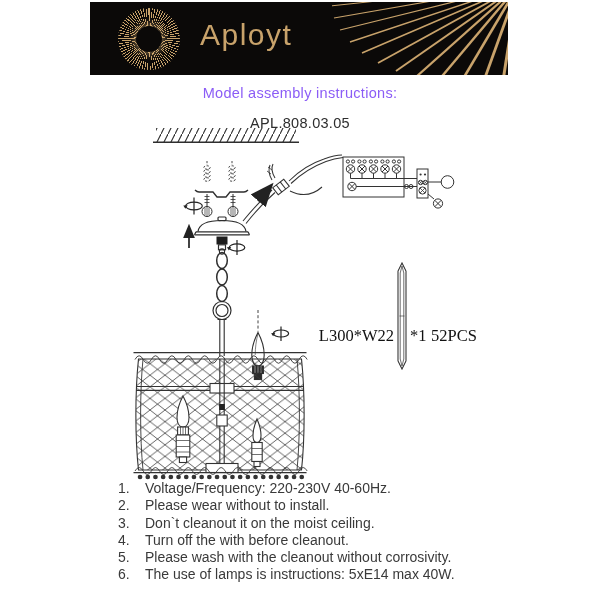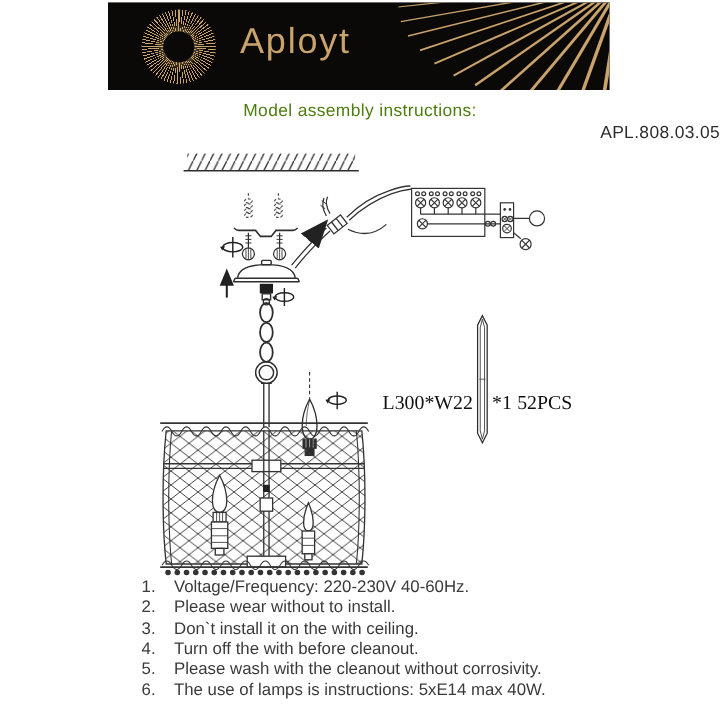--- a/index.html
+++ b/index.html
@@ -9,22 +9,22 @@
   
   .banner{position:absolute;left:90px;top:2px;width:418px;height:73px;background:#0b0908;overflow:hidden;}
   .starburst{position:absolute;left:28px;top:6px;width:62px;height:62px;border-radius:50%;
              background:repeating-conic-gradient(#c9a36b 0deg 1.6deg,#0b0908 1.6deg 5.2deg);}
   .starburst::after{content:"";position:absolute;inset:18px;border-radius:50%;background:#0b0908;
              box-shadow:0 0 6px 3px rgba(216,178,122,.45);}
   .brand{position:absolute;left:110px;top:16px;font-size:30px;color:#c9a36b;letter-spacing:1.5px;font-weight:400;}
   .rays{position:absolute;right:0;top:0;}
 
   
-  .title{position:absolute;left:0;top:85px;width:100%;text-align:center;font-size:14.5px;color:#4d7c0f;letter-spacing:.3px;}
-  .model{position:absolute;left:0;top:103px;width:100%;text-align:right;font-size:14.5px;color:#2d2d2d;letter-spacing:.3px;}
+  .title{position:absolute;left:0;top:85px;width:100%;text-align:center;font-size:14.5px;color:#8b5cf6;letter-spacing:.3px;}
+  .model{position:absolute;left:0;top:115px;width:100%;text-align:center;font-size:14.5px;color:#2d2d2d;letter-spacing:.3px;}
 
   
   .diag{position:absolute;left:0;top:120px;}
   .partlabel{font-family:"Liberation Serif",serif;font-size:16.5px;fill:#111;}
 
   
   .ins{position:absolute;left:118px;top:480px;width:470px;}
   .row{display:flex;font-size:14px;line-height:17.3px;color:#3a3a3a;}
   .num{width:27px;flex:0 0 27px;}
 </style>
@@ -265,21 +265,21 @@
     <div class="row">
       <span class="num">1.</span>
       <span class="txt">Voltage/Frequency: 220-230V 40-60Hz.</span>
     </div>
     <div class="row">
       <span class="num">2.</span>
       <span class="txt">Please wear without to install.</span>
     </div>
     <div class="row">
       <span class="num">3.</span>
-      <span class="txt">Don`t install it on the with ceiling.</span>
+      <span class="txt">Don`t cleanout it on the moist ceiling.</span>
     </div>
     <div class="row">
       <span class="num">4.</span>
       <span class="txt">Turn off the with before cleanout.</span>
     </div>
     <div class="row">
       <span class="num">5.</span>
       <span class="txt">Please wash with the cleanout without corrosivity.</span>
     </div>
     <div class="row">

